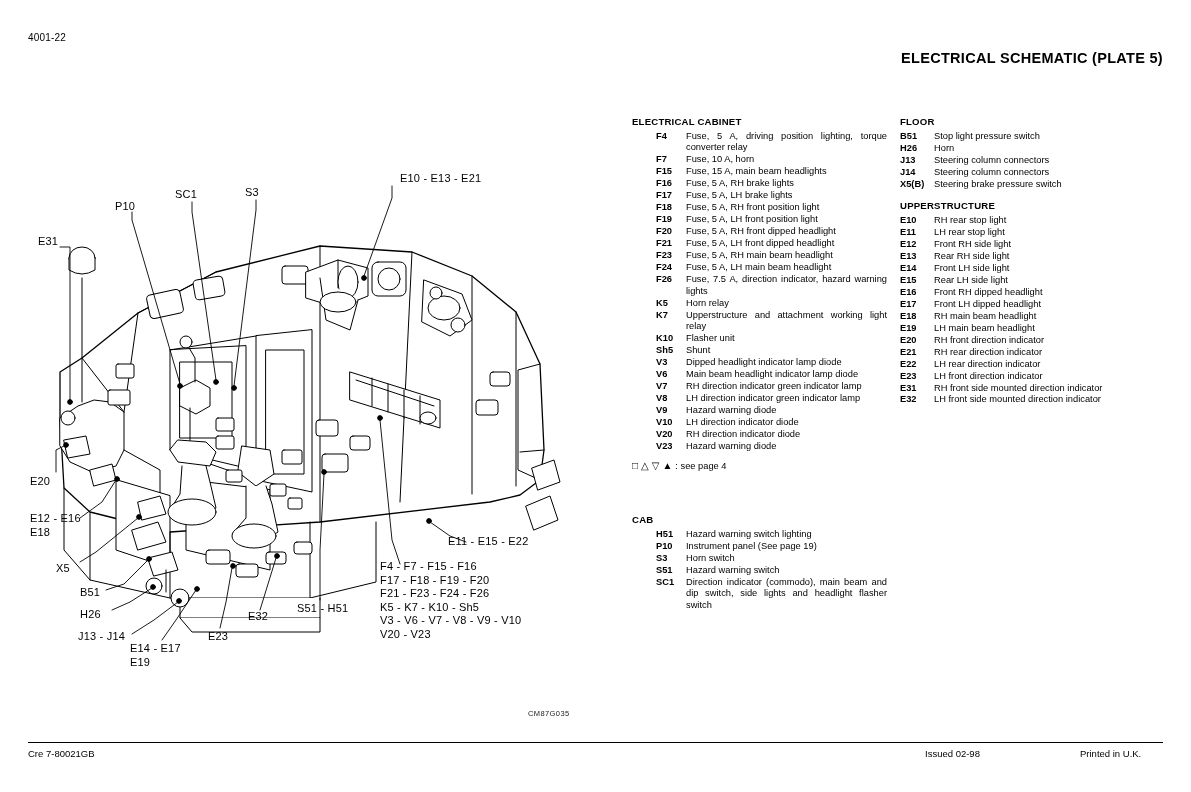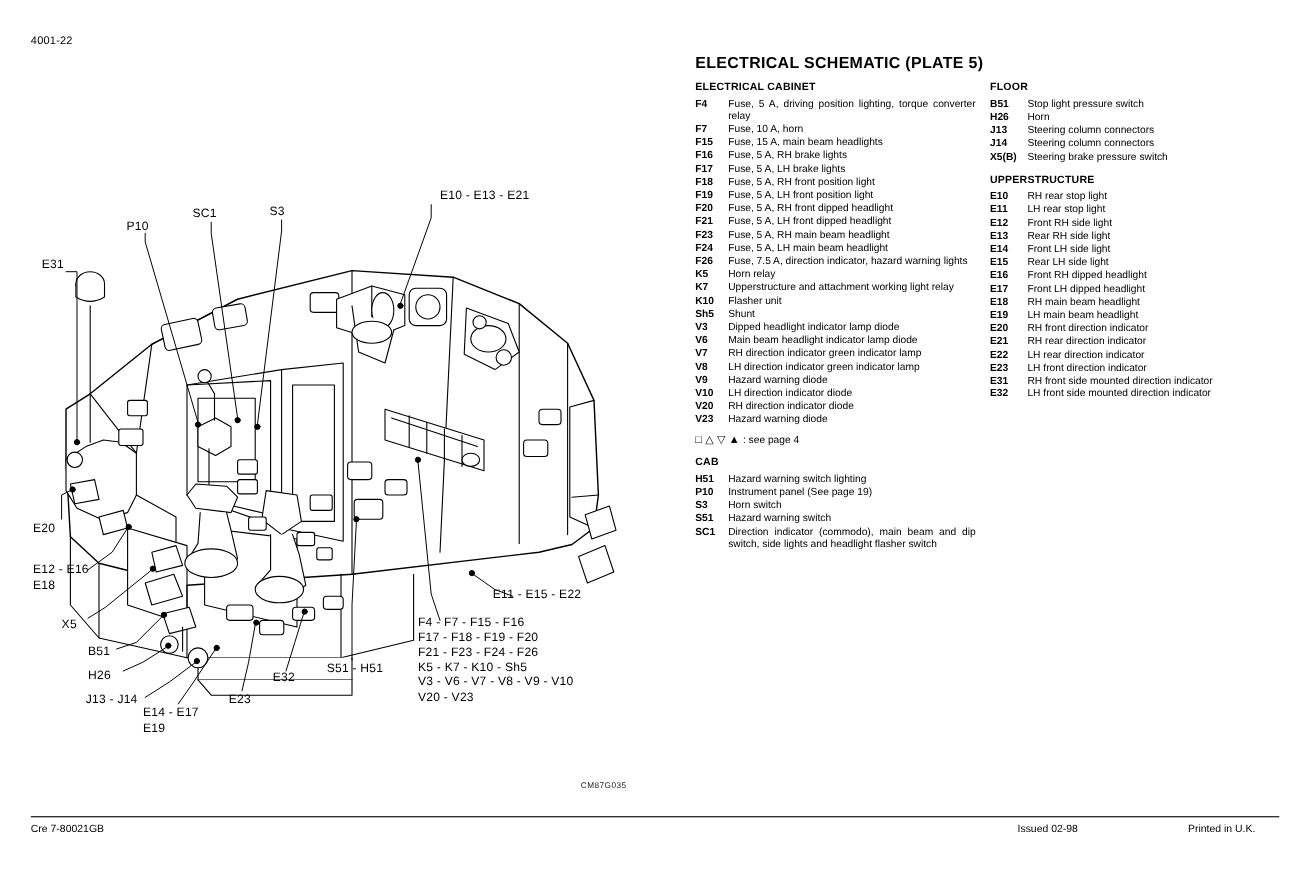--- a/index.html
+++ b/index.html
@@ -54,21 +54,21 @@
     position: absolute;
     left: 1080px;
     top: 748px;
     font-size: 9.5px;
   }
   .plate-title {
     position: absolute;
     left: 632px;
     top: 50px;
     width: 531px;
-    text-align: left;
+    text-align: right;
     font-size: 14.5px;
     font-weight: bold;
     letter-spacing: 0.3px;
   }
   .fig-code {
     position: absolute;
     left: 528px;
     top: 709px;
     font-size: 7.5px;
     letter-spacing: 0.4px;
@@ -83,34 +83,35 @@
     line-height: 11.6px;
   }
   .legend.col-left { left: 632px; width: 255px; }
   .legend.col-right { left: 900px; width: 262px; }
 
   .sect-head {
     font-weight: bold;
     font-size: 9.6px;
     letter-spacing: 0.2px;
     margin-bottom: 3px;
+    margin-top: 42px;
   }
   .sect-head.spaced { margin-top: 10px; }
 
   .entry {
     display: flex;
     align-items: flex-start;
     margin-bottom: 0.4px;
   }
   .entry .code {
     font-weight: bold;
     flex: 0 0 auto;
     white-space: nowrap;
   }
-  .col-left .entry .code { width: 30px; }
+  .col-left .entry .code { width: 30px; margin-left: 24px; }
   .col-right .entry .code { width: 34px; }
   .entry .desc {
     flex: 1 1 auto;
   }
   .entry .desc.justify {
     text-align: justify;
   }
   .note-line {
     margin-top: 8px;
     margin-bottom: 8px;

